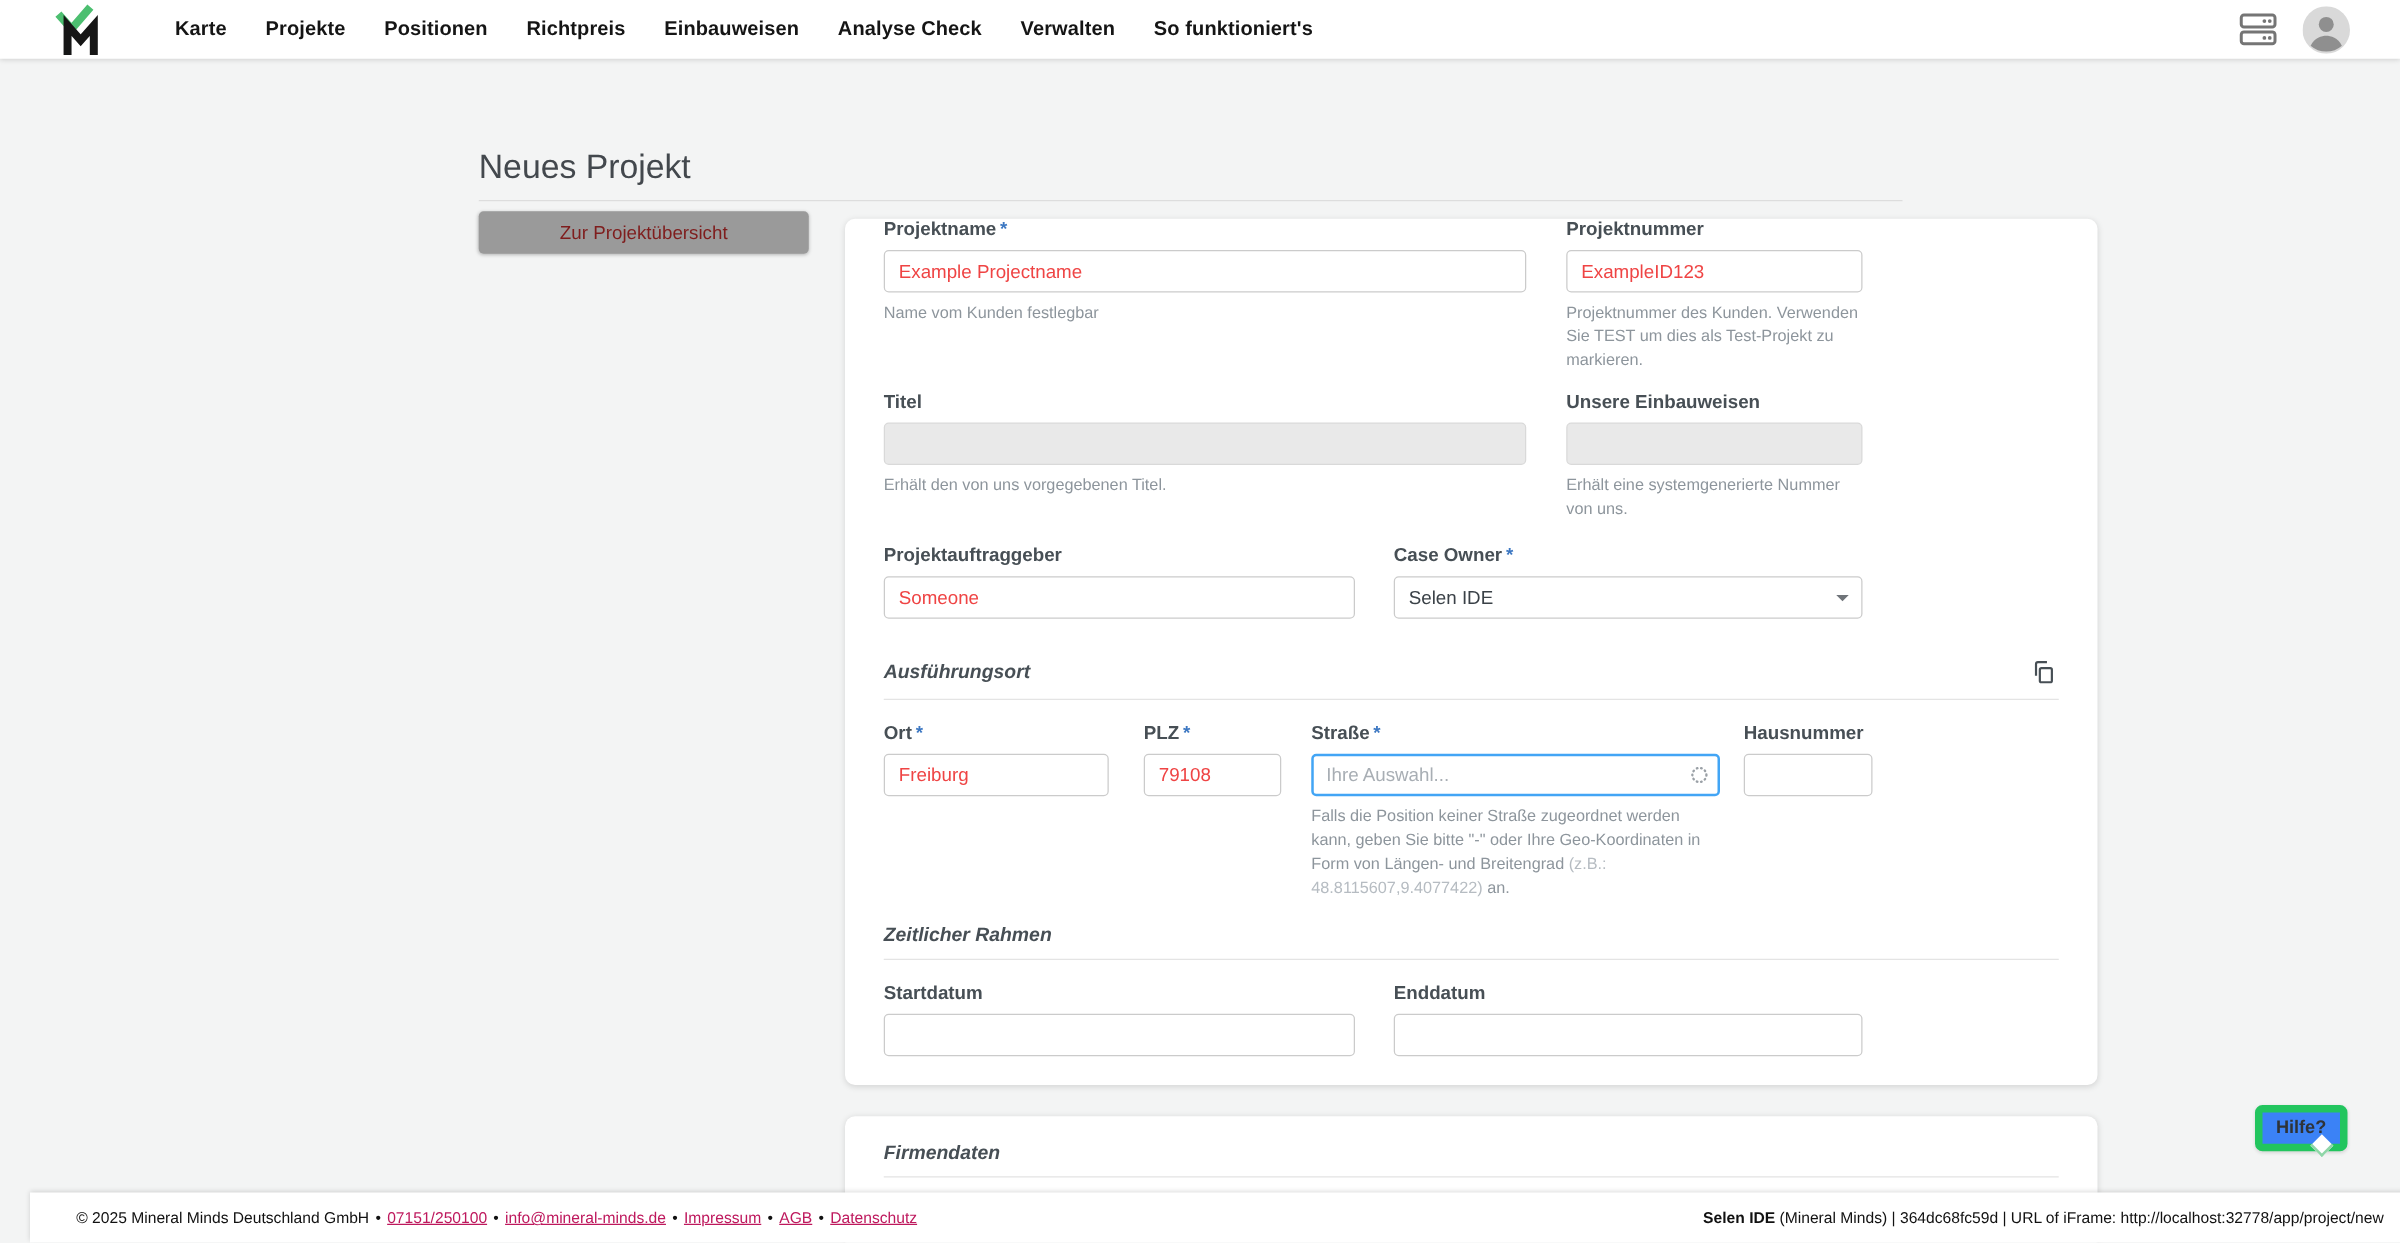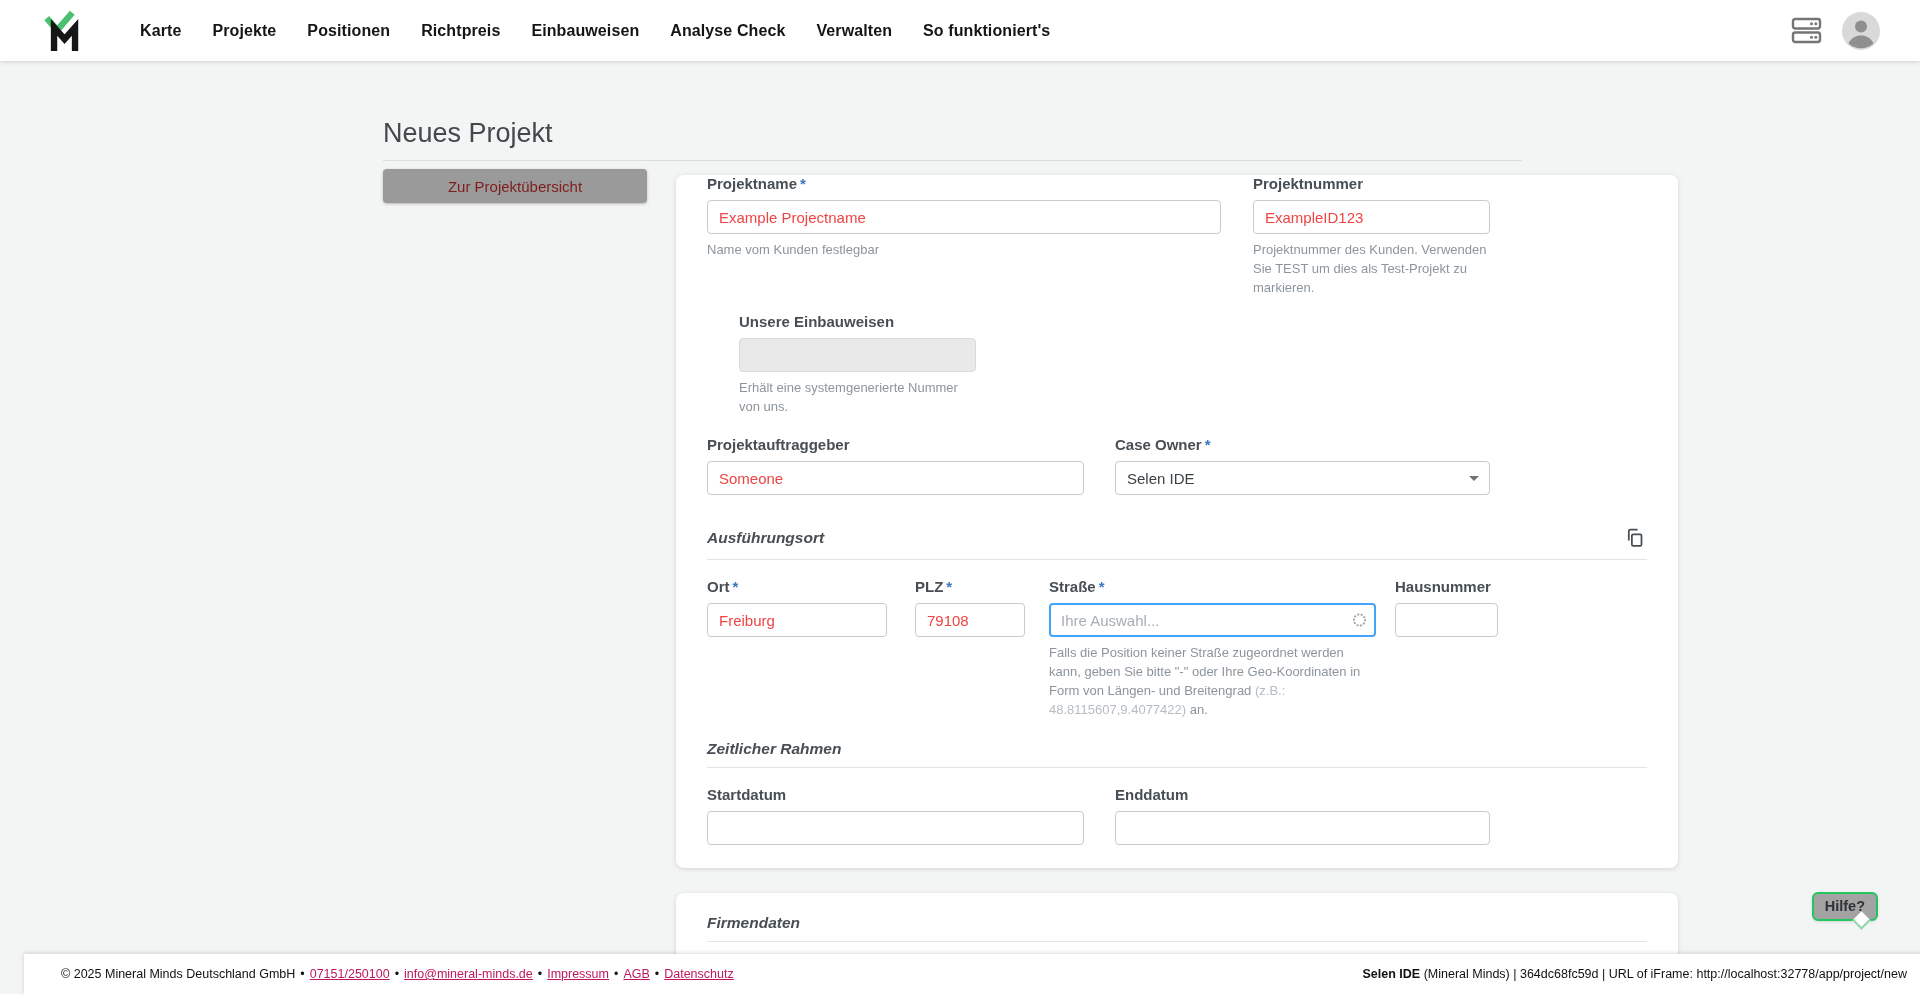--- a/index.html
+++ b/index.html
@@ -1,21 +1,21 @@
 <!DOCTYPE html>
 <html><head>
 <meta charset="utf-8">
 <style>
   * { margin:0; padding:0; box-sizing:border-box; }
   html,body { width:1920px; height:994px; overflow:hidden; }
   body { font-family:"Liberation Sans", sans-serif; background:#f3f4f4; position:relative; }
 
   
   .header {
-    position:absolute; top:0; left:0; width:100%; height:61px; background:#fff;
+    position:absolute; top:0; left:0; width:100%; height:47px; background:#fff;
     display:flex; align-items:center; padding:0 40px 0 44px;
     box-shadow:0 1px 4px rgba(0,0,0,.14); z-index:30;
   }
   .logo { width:44px; height:46px; display:flex; align-items:center; cursor:pointer; }
   .nav { display:flex; align-items:center; gap:31px; margin-left:52px; }
   .nav-item { font-size:16px; font-weight:700; color:#151515; cursor:pointer; letter-spacing:.1px; white-space:nowrap; }
   .header-right { margin-left:auto; display:flex; align-items:center; gap:20px; }
   .icon-btn { display:flex; align-items:center; justify-content:center; cursor:pointer; }
 
   
@@ -79,21 +79,21 @@
   }
 
   .section { display:flex; justify-content:space-between; align-items:center;font-style:italic; }
   .section-title { font-size:15.5px; font-weight:700; color:#474f55; line-height:19px; }
   .sec-rule { border:none; border-top:1px solid #e4e4e4; margin:9px 0 18px; }
   .copy-btn { cursor:pointer; display:flex; padding:2px; }
 
   
   .help-btn {
     position:fixed; right:42px; bottom:73px; z-index:40;
-    background:#a3a3a3; border:2px solid #22c55e; border-radius:6px;
+    background:#3b82f6; border:6px solid #22c55e; border-radius:6px;
     padding:4px 11px 5px; font-size:14.5px; font-weight:700; color:#2f3337;
     font-family:inherit; cursor:pointer; box-shadow:0 1px 3px rgba(0,0,0,.12);
   }
   .help-btn::after {
     content:""; position:absolute; bottom:-7.5px; right:8px; width:11px; height:11px;
     background:#fff; border-right:2px solid #8fd6a8; border-bottom:2px solid #8fd6a8;
     transform:rotate(45deg);
   }
 
   
@@ -173,20 +173,25 @@
             <div class="helper">Name vom Kunden festlegbar</div>
           </div>
           <div class="field w-projnum">
             <label class="f-label">Projektnummer</label>
             <input class="f-input" type="text" value="ExampleID123" style="">
             <div class="helper">Projektnummer des Kunden. Verwenden Sie TEST um dies als Test-Projekt zu markieren.</div>
           </div>
         </div>
 
         <div class="row row2">
+          <div class="field w-projname">
+            <label class="f-label">Titel</label>
+            <input class="f-input" type="text" disabled="" style="">
+            <div class="helper">Erhält den von uns vorgegebenen Titel.</div>
+          </div>
           <div class="field w-projnum">
             <label class="f-label">Unsere Einbauweisen</label>
             <input class="f-input" type="text" disabled="" style="">
             <div class="helper">Erhält eine systemgenerierte Nummer von uns.</div>
           </div>
         </div>
 
         <div class="row row3">
           <div class="field w-half-l">
             <label class="f-label">Projektauftraggeber</label>

